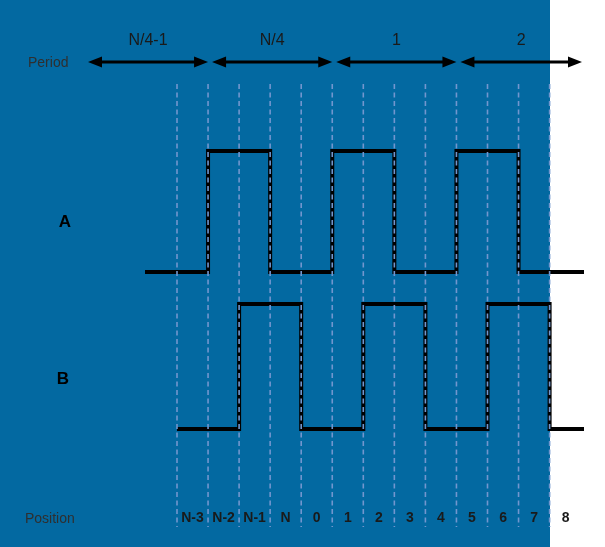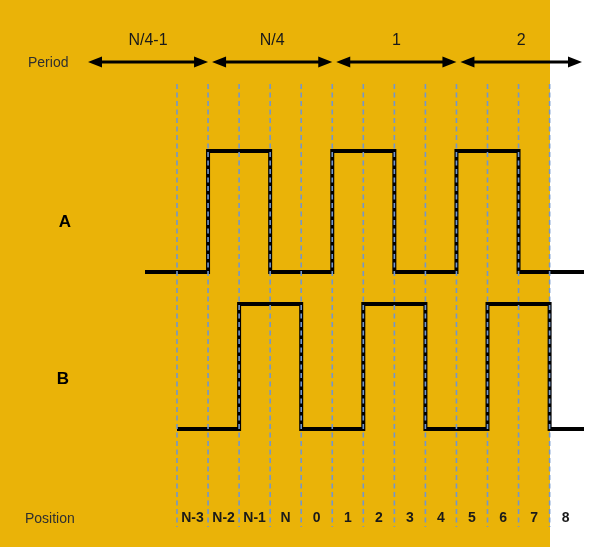--- a/index.html
+++ b/index.html
@@ -1,17 +1,17 @@
 <!DOCTYPE html>
 <html style="--signal-color: #000000; --grid-color: #7296ce; --text-color: #1a1a1a; --muted-color: #2f2f2f;"><head>
 <meta charset="utf-8">
 <style>
   html,body{margin:0;padding:0;background:#ffffff;}
   body{width:605px;height:547px;position:relative;font-family:"Liberation Sans",sans-serif;}
-  #diagram-wrap{width:550px;height:547px;background:#eab308;}
+  #diagram-wrap{width:550px;height:547px;background:#0369a1;}
   svg{display:block;}
   .gridline{stroke:var(--grid-color,#7296ce);stroke-width:1.6;stroke-dasharray:5 3.5;fill:none;}
   .wave{fill:none;stroke:var(--signal-color,#000);stroke-width:4;stroke-linejoin:miter;}
   .arrow-line{stroke:var(--signal-color,#000);stroke-width:2.8;}
   .arrow-head{fill:var(--signal-color,#000);stroke:none;}
   .period-label{font-family:"Liberation Sans",sans-serif;font-size:16px;fill:var(--text-color,#1a1a1a);}
   .pos-label{font-family:"Liberation Sans",sans-serif;font-size:14px;font-weight:bold;fill:var(--text-color,#1a1a1a);}
   .axis-label{font-family:"Liberation Sans",sans-serif;font-size:14px;fill:var(--muted-color,#2f2f2f);}
   .sig-label{font-family:"Liberation Sans",sans-serif;font-size:17px;font-weight:bold;fill:var(--signal-color,#000);}
 </style>

